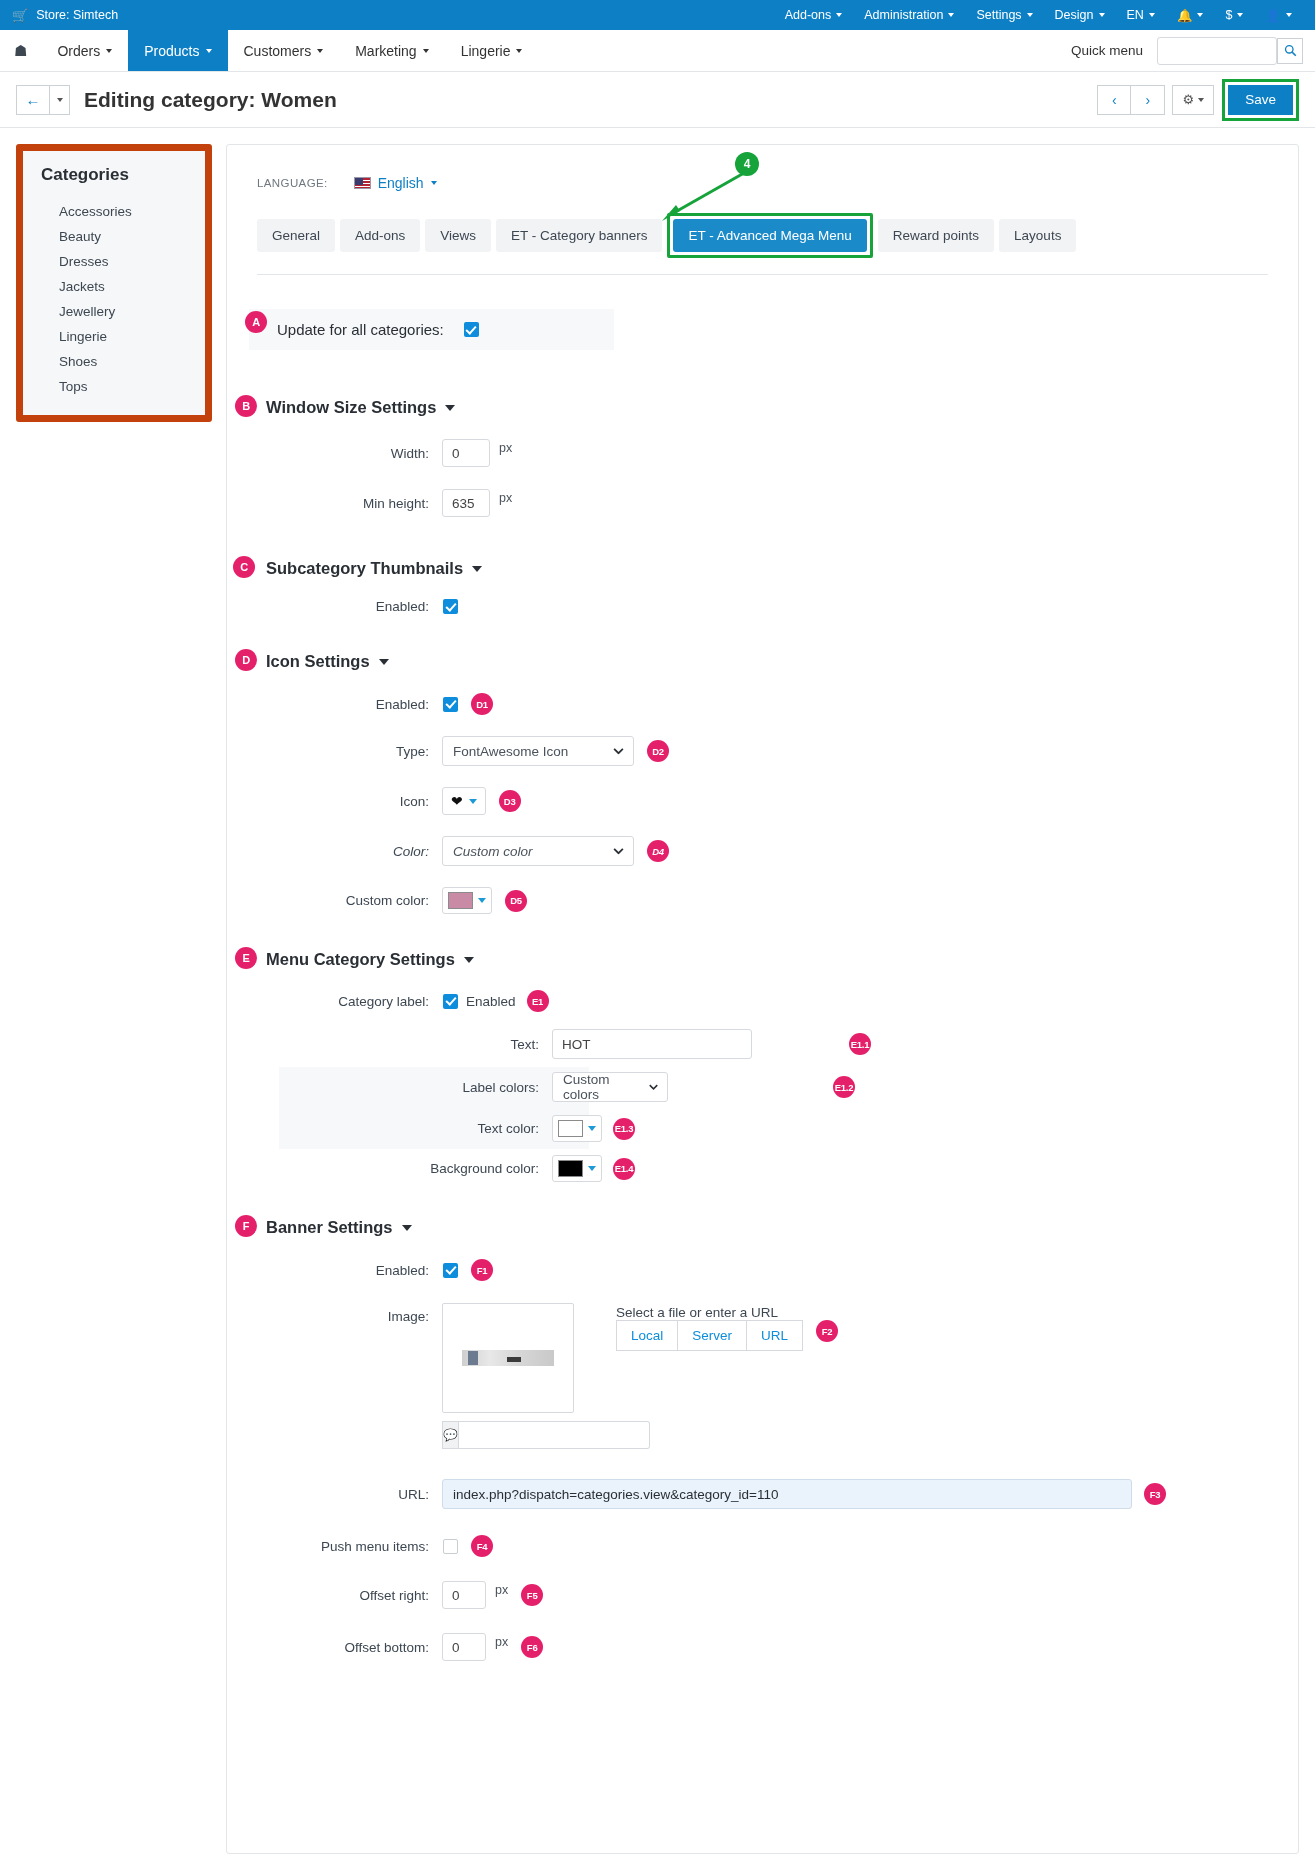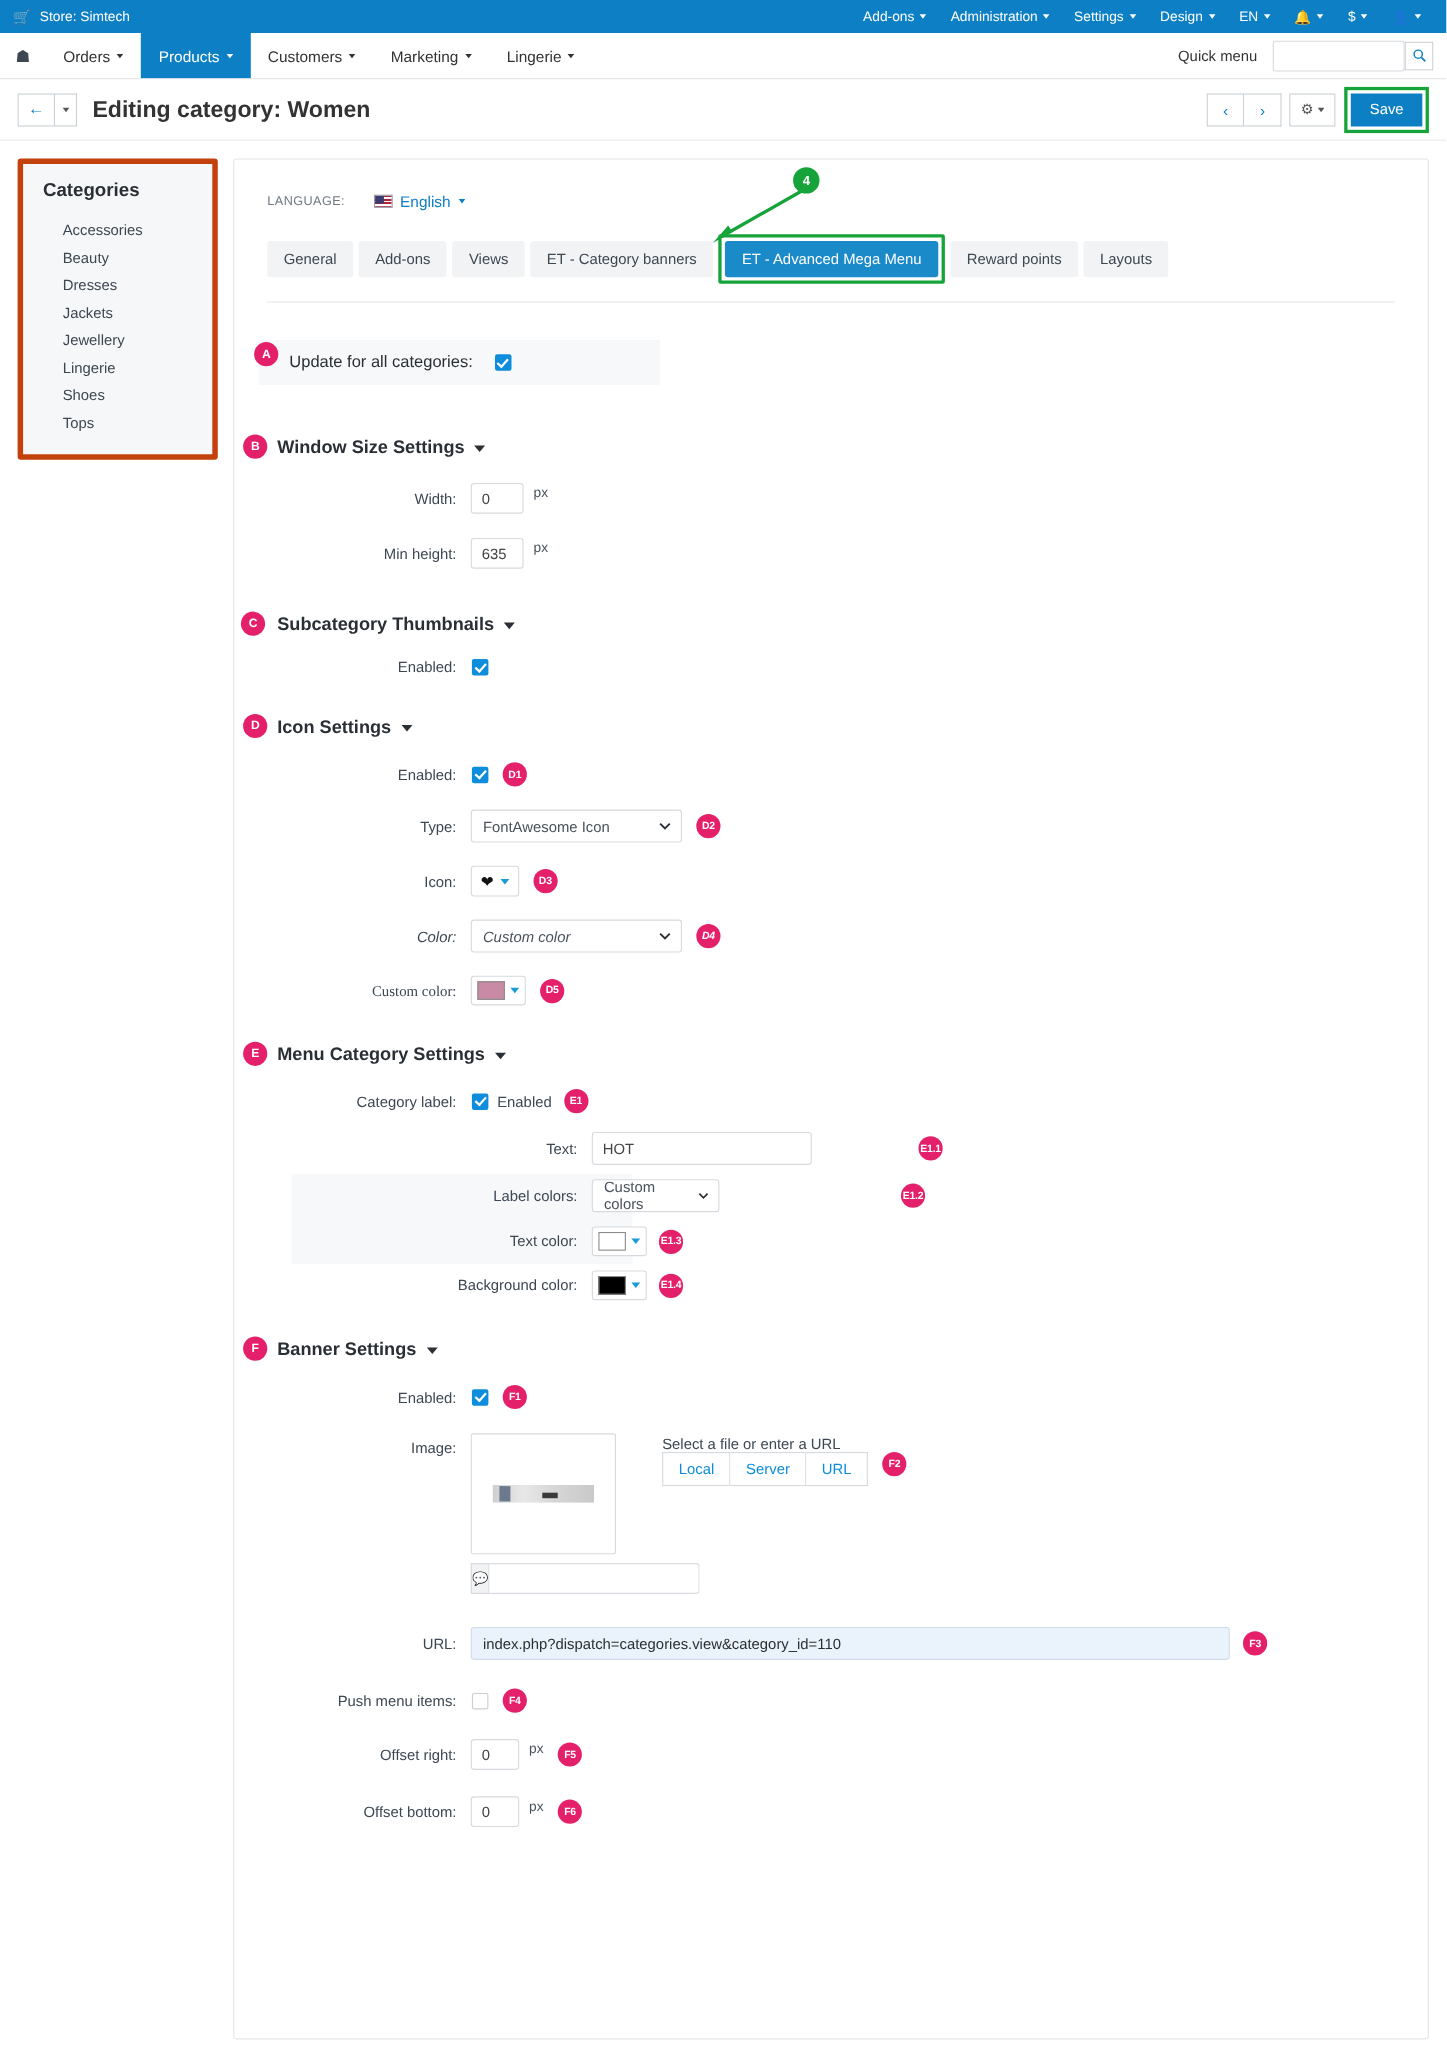--- a/index.html
+++ b/index.html
@@ -75,21 +75,21 @@
   }
   .savewrap { border:3px solid #15a33a; padding:3px; }
   .savebtn {
     background:#0d7fc4;color:#fff;border:none;height:30px;padding:0 17px;
     font-size:13.5px;cursor:pointer;font-family:inherit;
   }
 
   
   .page { display:flex; padding:16px 16px 0 16px; gap:14px; background:#fff; }
   .sidebar {
-    width:182px; background:#f6f7f8; border:5px solid #c2410c; border-radius:3px;
+    width:196px; background:#f6f7f8; border:7px solid #c2410c; border-radius:3px;
     padding:14px 0 16px 0; flex:none; align-self:flex-start;
   }
   .sidebar h3 { margin:0 0 14px 18px; font-size:17px; font-weight:bold; color:#2a2f35; }
   .sidebar ul { list-style:none; margin:0; padding:0; }
   .sidebar li {
     padding:5px 0 5px 36px; font-size:13.5px; color:#3d4752; cursor:pointer; font-weight:500;
   }
 
   .content {
     flex:1; border:1px solid #e3e6e9; border-radius:3px; background:#fff;
@@ -428,21 +428,21 @@
         <div class="selbox" style="width:192px;margin-left:13px;">
           <span>Custom color</span>
           <svg class="chev" viewBox="0 0 12 8">
               <path d="M1 1.5L6 6.5L11 1.5" fill="none" stroke="#2a2f35" stroke-width="2"></path>
             </svg>
         </div>
         <div class="badge sm" style="position:relative;margin-left:13px;">D4</div>
       </div>
 
       <div class="formrow" style="margin-top:21px;">
-        <div class="lbl" style="width:180px;font-family:Liberation Serif, serif;">Custom color:</div>
+        <div class="lbl" style="width:180px;">Custom color:</div>
         <div class="colorbtn" style="margin-left:13px;">
           <span class="sw" id="sw-icon" style="background: rgb(200, 138, 164);"></span>
           <i class="cv"></i>
         </div>
         <div class="badge sm" style="position:relative;margin-left:13px;">D5</div>
       </div>
     </div>
 
     <div style="position:relative;margin-top:36px;">
       <div class="badge" style="left:-14px;top:-3px;">E</div>

